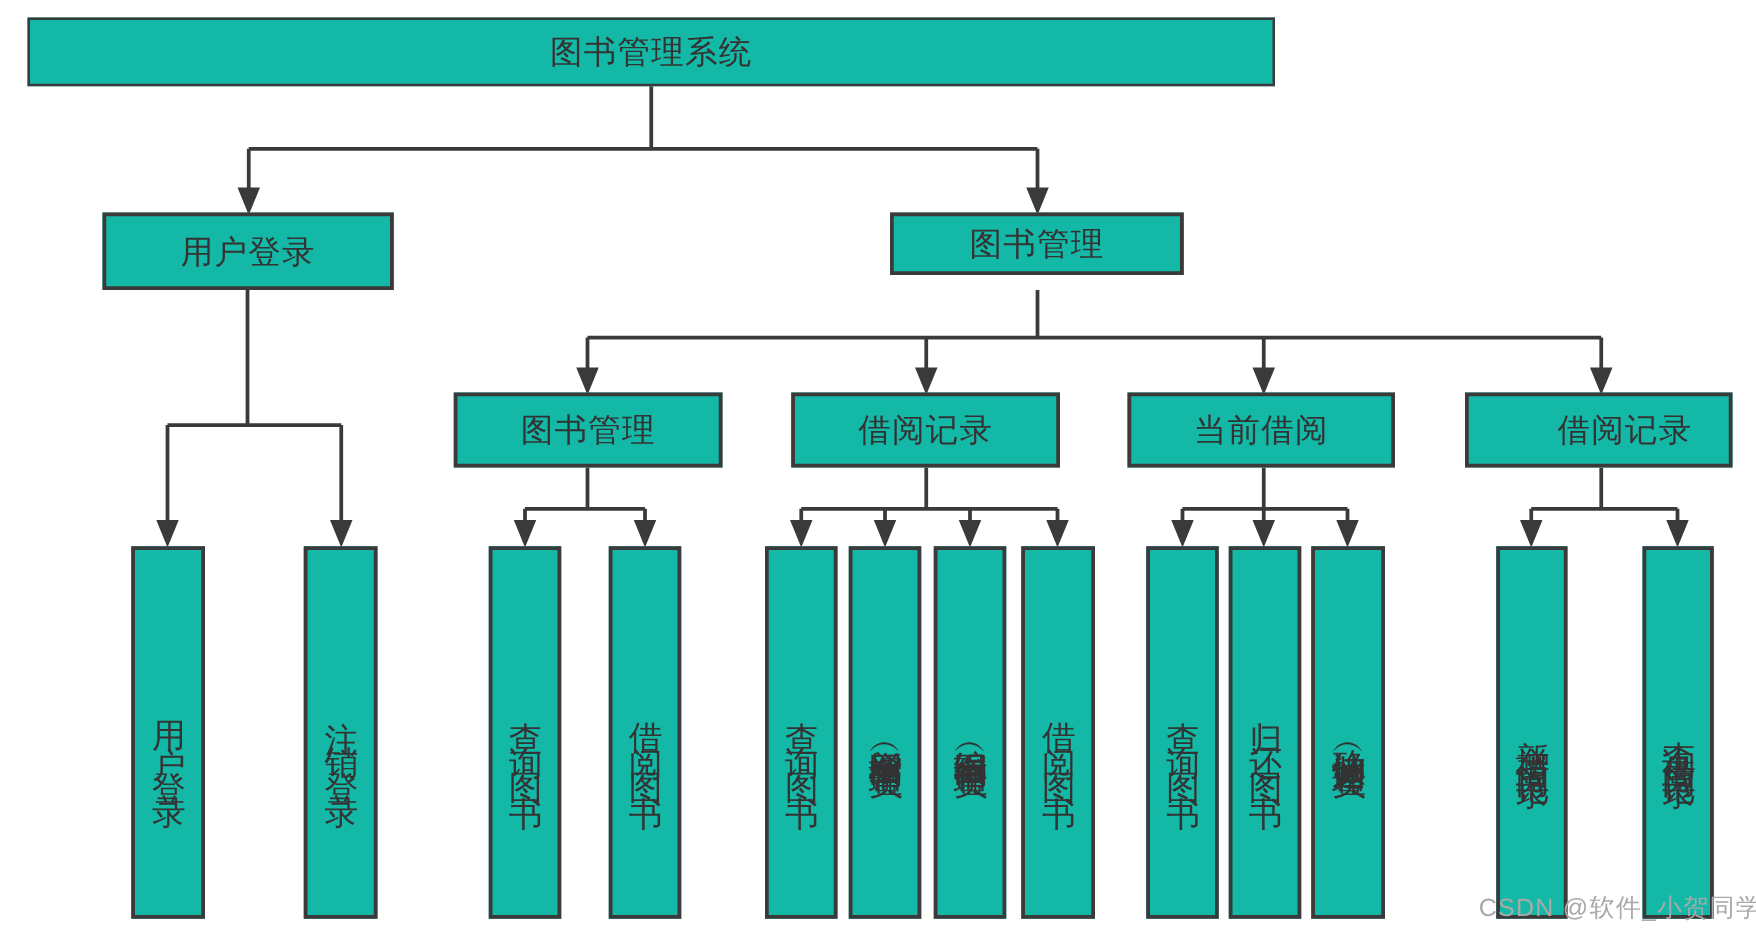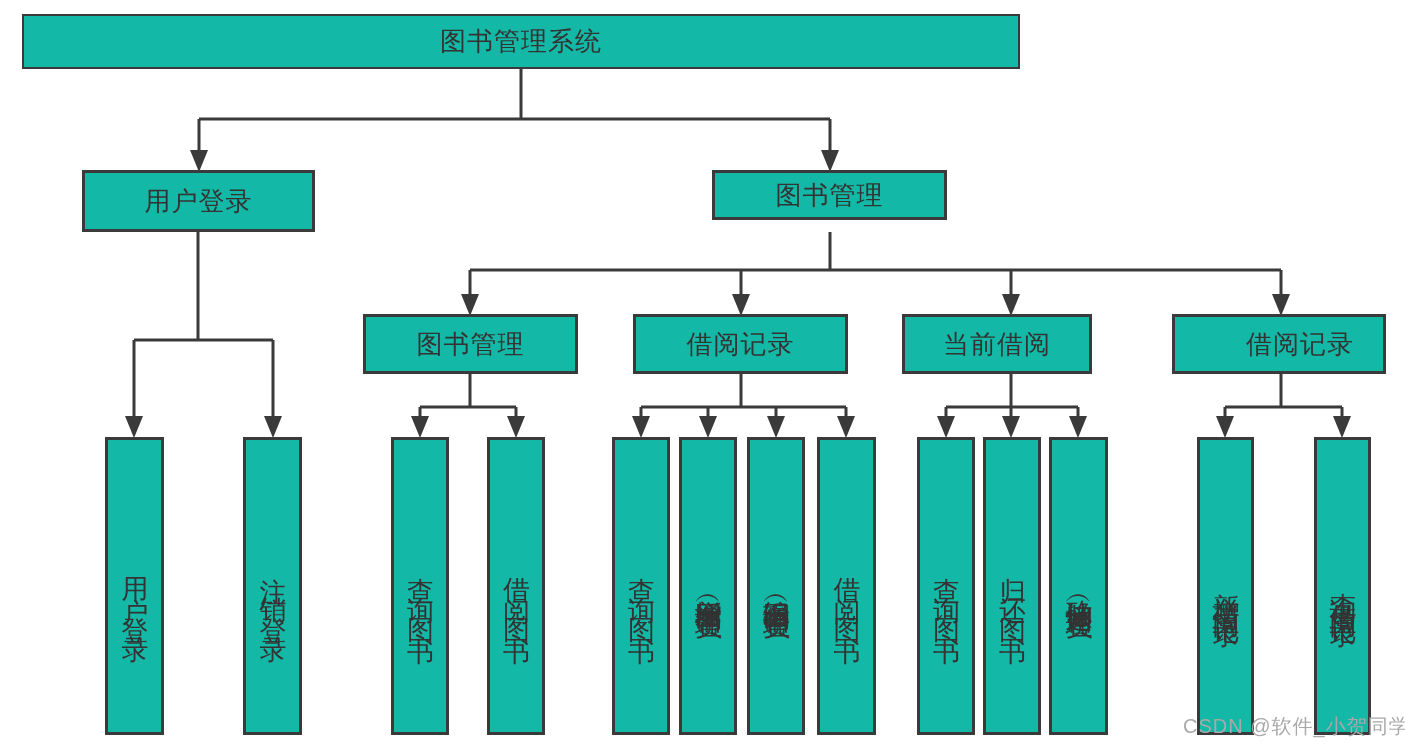--- a/index.html
+++ b/index.html
@@ -96,21 +96,21 @@
     </g>
   </svg>
 
   <div class="box hbox root-box" style="left:22px; top:14px; width:998px; height:55px;">图书管理系统</div>
 
   <div class="box hbox" style="left:82px; top:170px; width:233px; height:62px;">用户登录</div>
   <div class="box hbox" style="left:712px; top:170px; width:235px; height:50px;">图书管理</div>
 
   <div class="box hbox" style="left:363px; top:314px; width:215px; height:60px;">图书管理</div>
   <div class="box hbox" style="left:633px; top:314px; width:215px; height:60px;">借阅记录</div>
-  <div class="box hbox" style="left:902px; top:314px; width:190px; height:60px;">当前借阅</div>
+  <div class="box hbox" style="left:902px; top:314px; width:214px; height:60px;">当前借阅</div>
   <div class="box hbox" style="left:1172px; top:314px; width:214px; height:60px;padding-left:42px;">借阅记录</div>
 
   <div class="box vbox ls-xl" style="left:105px; top:437px; width:59px; height:298px;">
     <span>用户登录</span>
   </div>
   <div class="box vbox ls-xl" style="left:243px; top:437px; width:59px; height:298px;">
     <span>注销登录</span>
   </div>
 
   <div class="box vbox ls-xl" style="left:391px; top:437px; width:58px; height:298px;">

